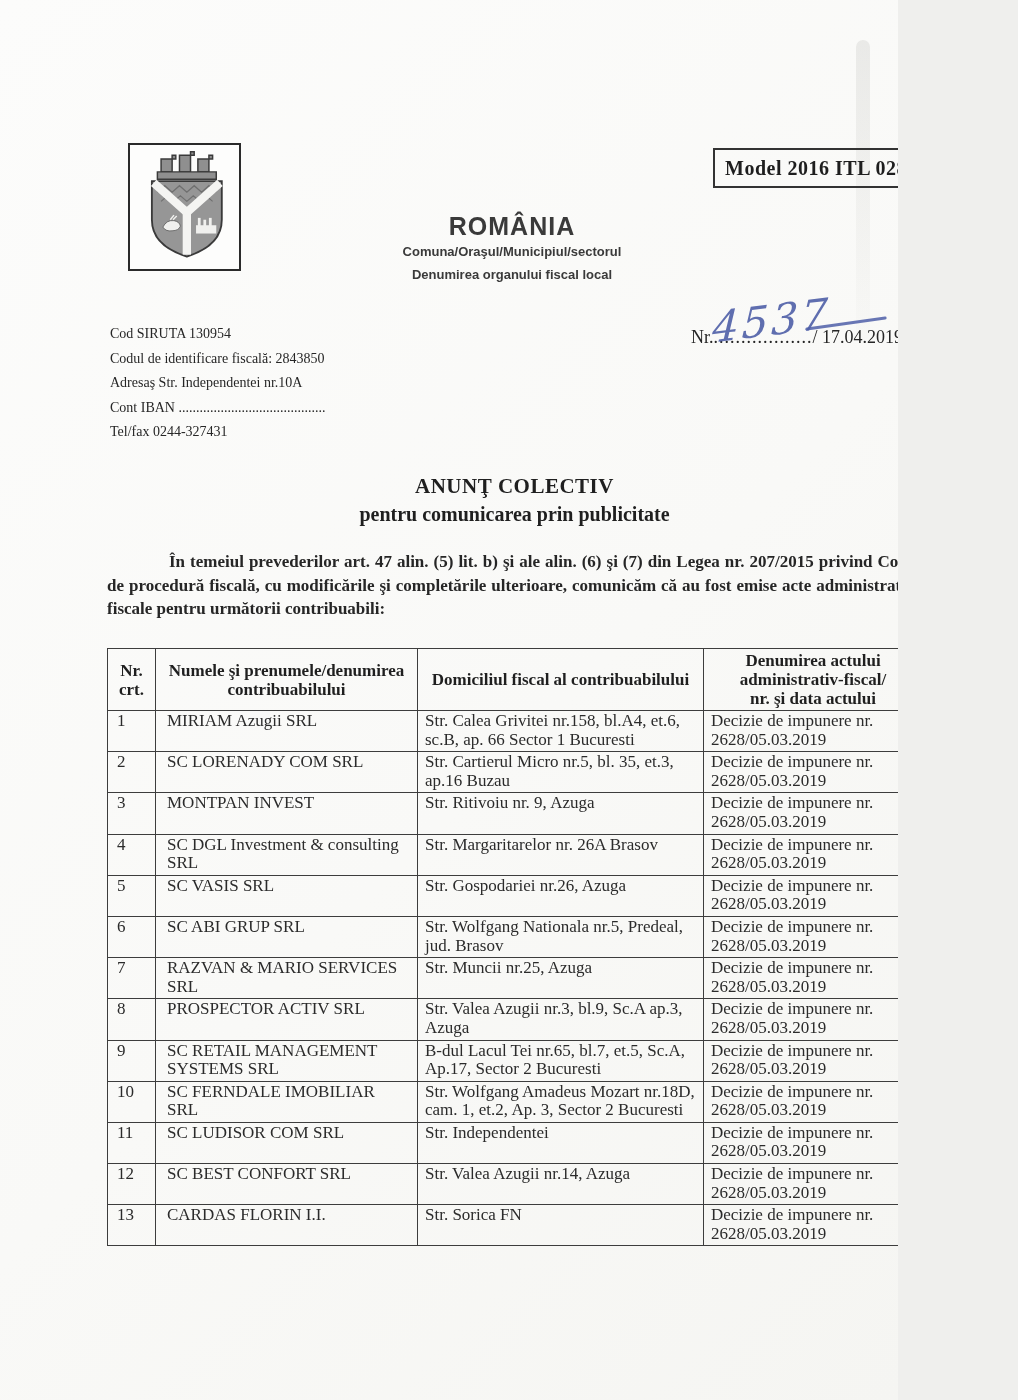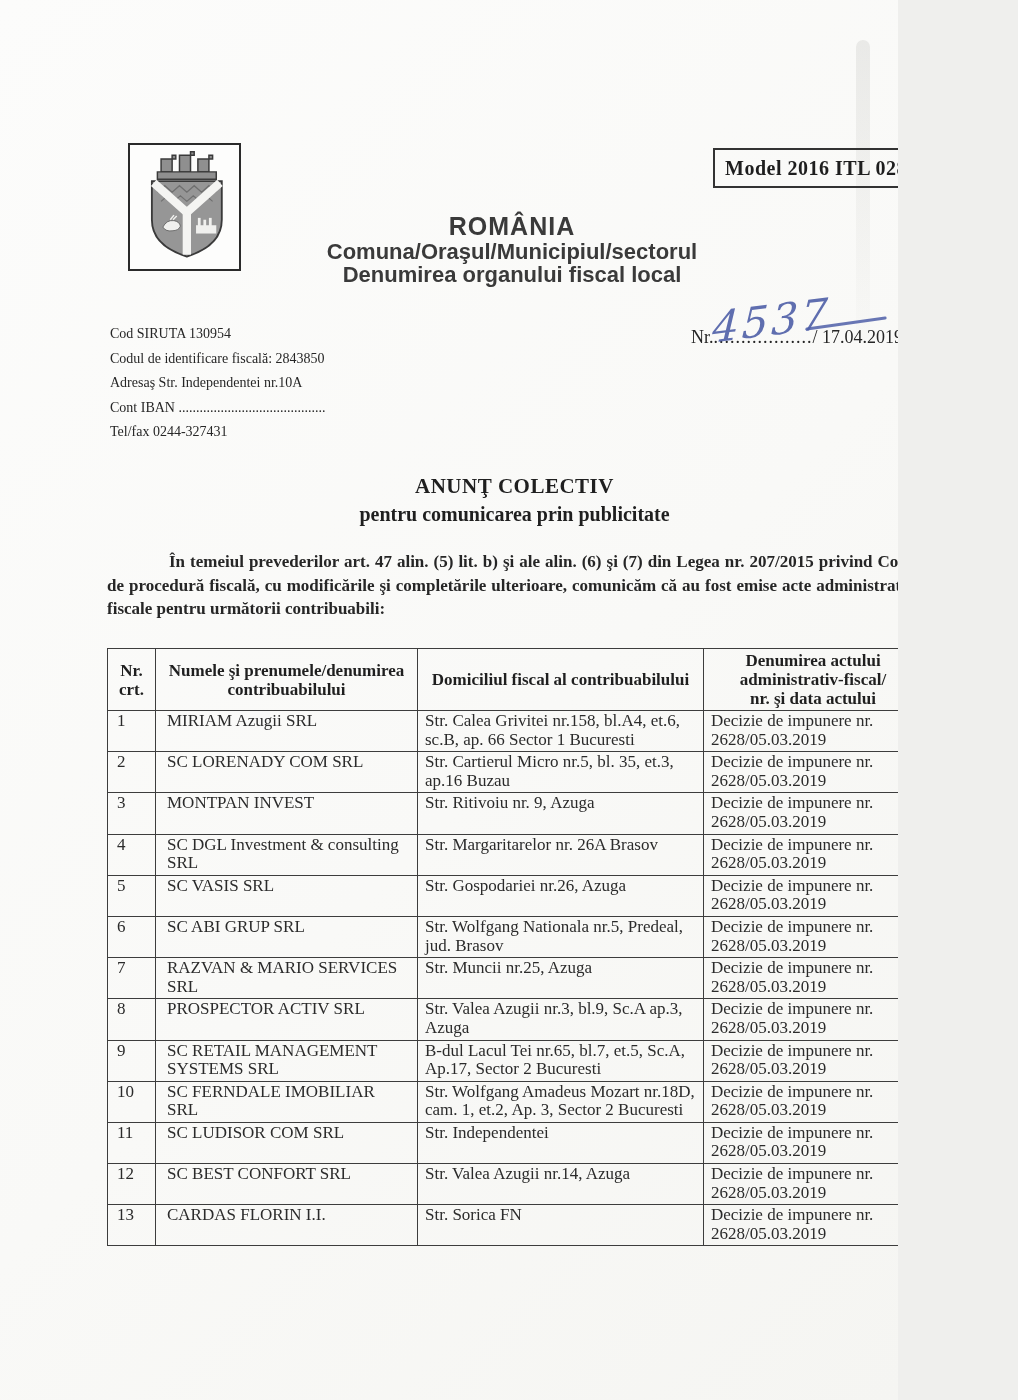--- a/index.html
+++ b/index.html
@@ -31,21 +31,21 @@
     position:absolute;left:713px;top:148px;width:202px;height:36px;
     border:2px solid #333;display:flex;align-items:center;justify-content:center;
     font-weight:bold;font-size:20px;letter-spacing:0.5px;color:#1e1e1e;
   }
   
   .header-block{
     position:absolute;left:282px;top:212px;width:460px;text-align:center;
     font-family:"Liberation Sans", sans-serif;font-weight:bold;color:#3a3a3a;
   }
   .header-country{font-size:25px;letter-spacing:1px;line-height:28px;}
-  .header-line{font-size:22px;line-height:23px;text-align:center;}
+  .header-line{font-size:13px;line-height:23px;text-align:center;}
   
   .issuer-block{
     position:absolute;left:110px;top:322px;width:420px;
     font-size:14px;line-height:24.5px;color:#262626;
   }
   
   .reg-line{
     position:absolute;left:691px;top:327px;font-size:18px;color:#262626;white-space:nowrap;
   }
   .reg-dots{letter-spacing:1px;}

